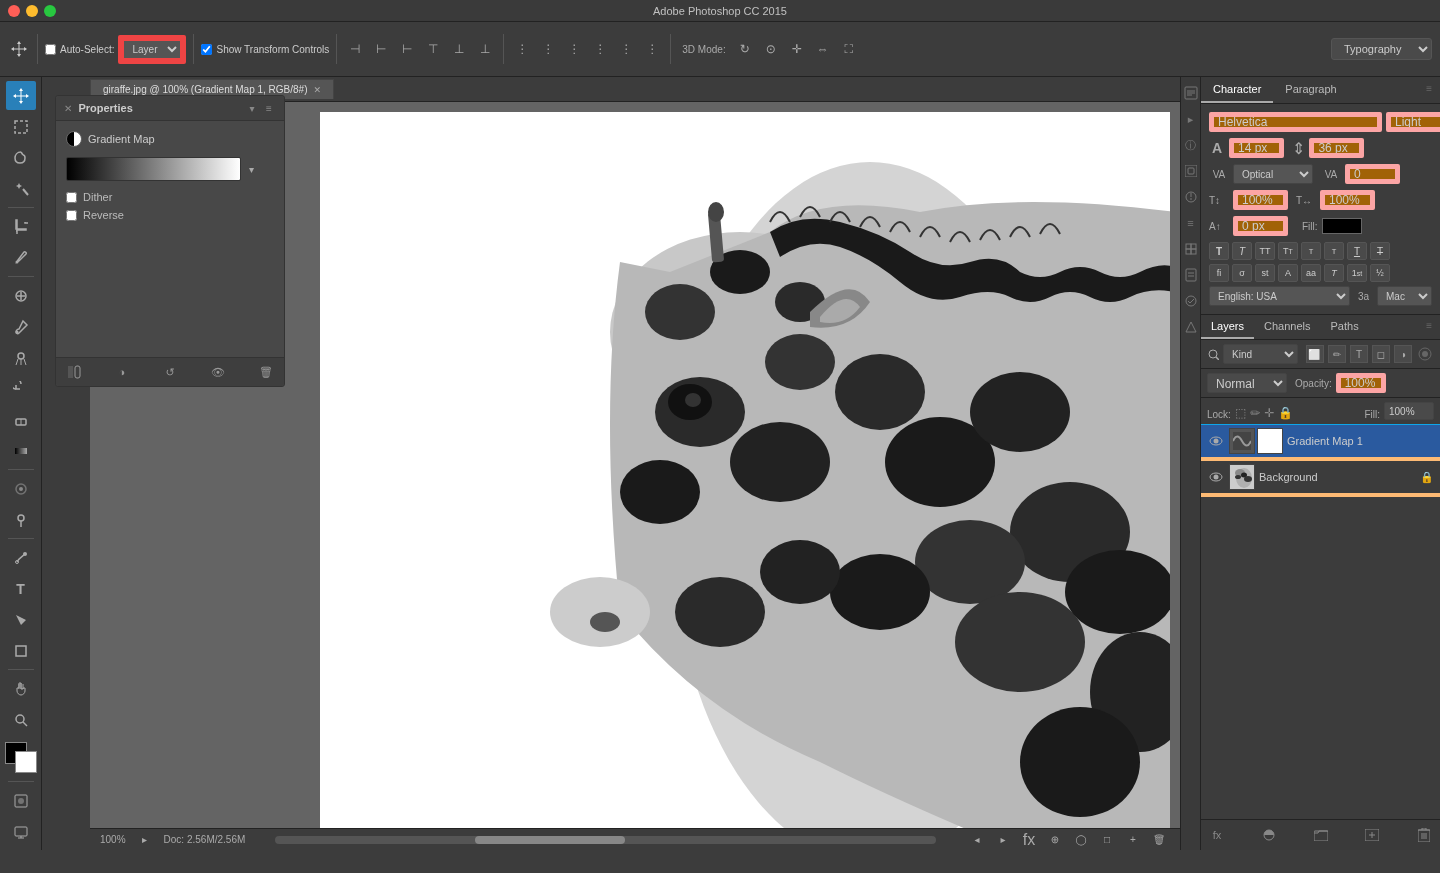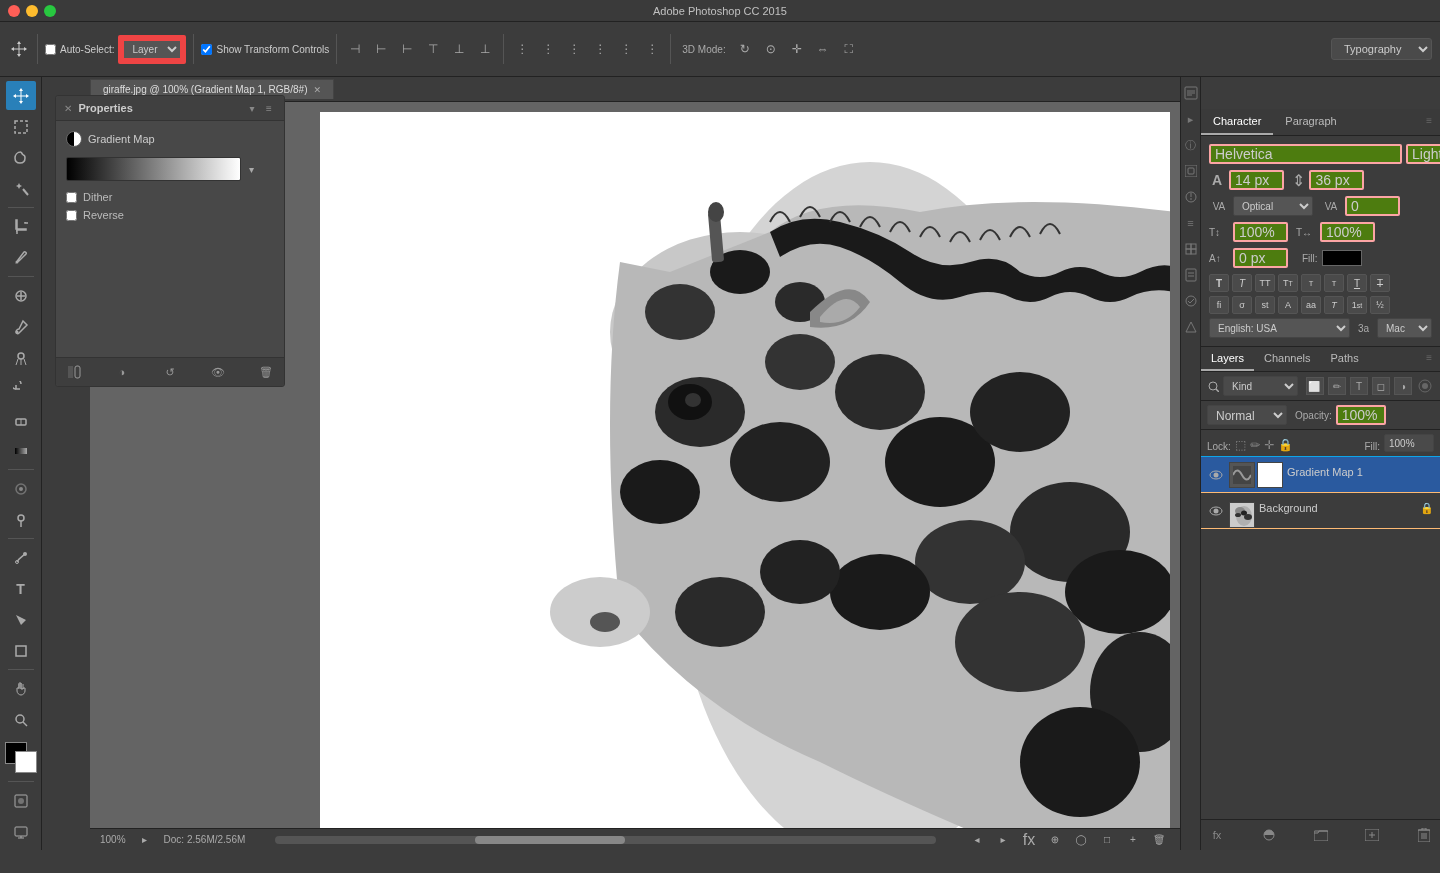--- a/index.html
+++ b/index.html
@@ -55,27 +55,27 @@
     .gradient-preview { width: 175px; height: 24px; background: linear-gradient(to right, #000, #fff); border: 1px solid #333; border-radius: 2px; cursor: pointer; position: relative; }
     .checkbox-row { display: flex; align-items: center; gap: 6px; margin: 6px 0; font-size: 11px; color: #bbb; cursor: pointer; }
     .checkbox-row input { width: 11px; height: 11px; accent-color: #555; }
     .panel-footer { background: #3e3e3e; padding: 4px 8px; display: flex; align-items: center; justify-content: space-between; border-top: 1px solid #333; border-radius: 0 0 3px 3px; }
     .panel-footer-btn { width: 20px; height: 20px; display: flex; align-items: center; justify-content: center; cursor: pointer; color: #999; font-size: 11px; }
 
     
     #right-panel { width: 240px; background: #3c3c3c; border-left: 1px solid #222; display: flex; flex-direction: column; }
     
     
-    #char-panel { background: #3c3c3c; border-bottom: 1px solid #222; margin-top: 32px; }
+    #char-panel { background: #3c3c3c; border-bottom: 1px solid #222; }
     .char-panel-tabs { display: flex; background: #3a3a3a; border-bottom: 1px solid #222; }
     .char-tab { padding: 6px 12px; font-size: 11px; color: #bbb; cursor: pointer; border-bottom: 2px solid transparent; }
     .char-tab.active { color: #fff; border-bottom: 2px solid #aaa; }
     .char-panel-content { padding: 8px; }
     .char-row { display: flex; align-items: center; gap: 4px; margin-bottom: 6px; }
-    .char-input { background: #4d7c0f; border: 2px solid #fca5a5; color: #ccc; font-size: 14px; padding: 2px 4px; border-radius: 2px; height: 20px; }
+    .char-input { background: #a16207; border: 5px solid #fca5a5; color: #ccc; font-size: 12px; padding: 2px 4px; border-radius: 2px; height: 20px; }
     .char-input-wide { flex: 1; }
     .char-input-sm { width: 55px; }
     .char-select { background: #555; border: 1px solid #444; color: #ccc; font-size: 10px; padding: 2px 4px; border-radius: 2px; height: 20px; }
     .char-icon { color: #bbb; font-size: 11px; width: 16px; text-align: center; }
     .char-color-box { width: 40px; height: 16px; background: #000; border: 1px solid #666; cursor: pointer; }
     .char-format-row { display: flex; gap: 3px; margin: 4px 0; }
     .char-fmt-btn { width: 20px; height: 18px; background: #4a4a4a; border: 1px solid #555; color: #ccc; font-size: 10px; display: flex; align-items: center; justify-content: center; cursor: pointer; border-radius: 2px; }
     .char-language-row { display: flex; align-items: center; gap: 4px; }
 
     
@@ -85,21 +85,21 @@
     .layer-tab.active { color: #fff; border-bottom: 2px solid #aaa; }
     .layers-toolbar { background: #3c3c3c; padding: 4px 6px; display: flex; align-items: center; gap: 4px; border-bottom: 1px solid #222; }
     .layers-filter { background: #4a4a4a; border: 1px solid #444; color: #ccc; font-size: 10px; padding: 2px 4px; border-radius: 2px; flex: 1; height: 20px; }
     .layers-mode { background: #4a4a4a; border: 1px solid #444; color: #ccc; font-size: 12px; padding: 2px 4px; border-radius: 2px; width: 80px; height: 20px; }
     .layers-options-row { padding: 4px 6px; display: flex; align-items: flex-end; gap: 4px; border-bottom: 1px solid #0ea5e9; font-size: 10px; color: #aaa; }
     .lock-icons { display: flex; gap: 4px; }
     .lock-icon { font-size: 12px; color: #888; cursor: pointer; }
     .fill-label { margin-left: auto; }
     .fill-input { background: #4a4a4a; border: 1px solid #444; color: #ccc; font-size: 10px; padding: 2px 4px; border-radius: 2px; width: 50px; height: 18px; }
     .layers-list { flex: 1; overflow-y: auto; background: #3c3c3c; }
-    .layer-row { display: flex; padding: 9px 6px; border-bottom: 1px solid #fdba74; gap: 4px; cursor: pointer; height: 36px; }
+    .layer-row { display: flex; align-items: center; padding: 0 6px; border-bottom: 4px solid #fdba74; gap: 4px; cursor: pointer; height: 36px; }
     .layer-row.selected { background: #2a5a9f; }
     .layer-eye { width: 18px; height: 18px; display: flex; align-items: center; justify-content: center; color: #888; font-size: 12px; cursor: pointer; }
     .layer-name { flex: 1; font-size: 11px; color: #ccc; }
     .layer-lock-icon { font-size: 11px; color: #888; }
     .layers-footer { background: #3a3a3a; padding: 5px; display: flex; align-items: center; justify-content: space-between; border-top: 1px solid #222; }
     .layer-footer-btn { width: 22px; height: 20px; display: flex; align-items: center; justify-content: center; color: #888; cursor: pointer; font-size: 12px; }
     #right-icons { width: 20px; background: #3a3a3a; border-left: 1px solid #222; display: flex; flex-direction: column; align-items: center; padding-top: 4px; gap: 2px; }
     .r-icon { width: 18px; height: 24px; display: flex; align-items: center; justify-content: center; cursor: pointer; color: #777; font-size: 11px; }
     .gm-adj-icon { width: 16px; height: 16px; border-radius: 50%; background: linear-gradient(to right, #000 50%, #fff 50%); border: 1px solid #666; }
 

